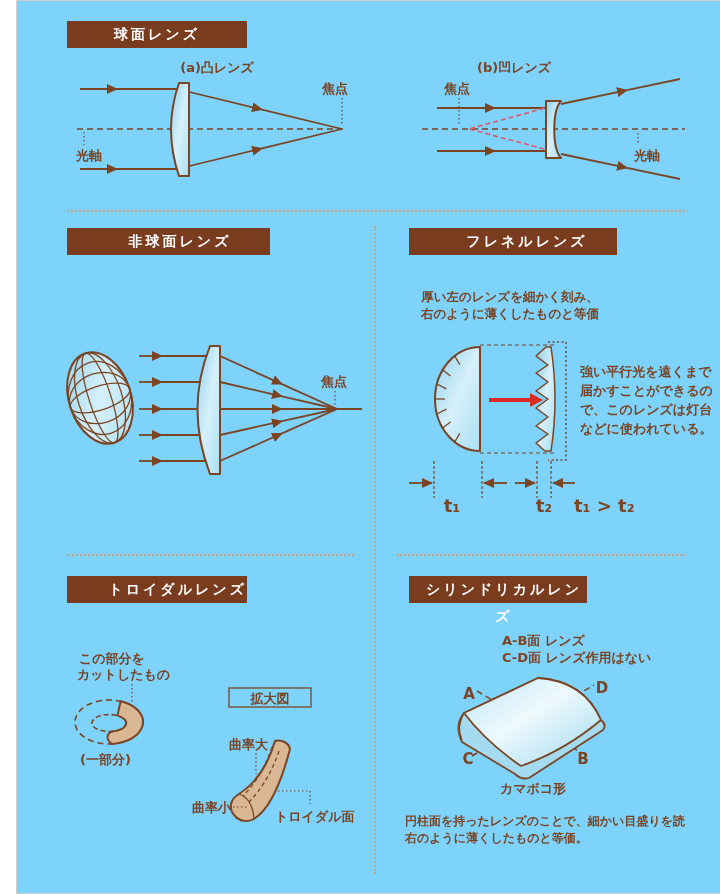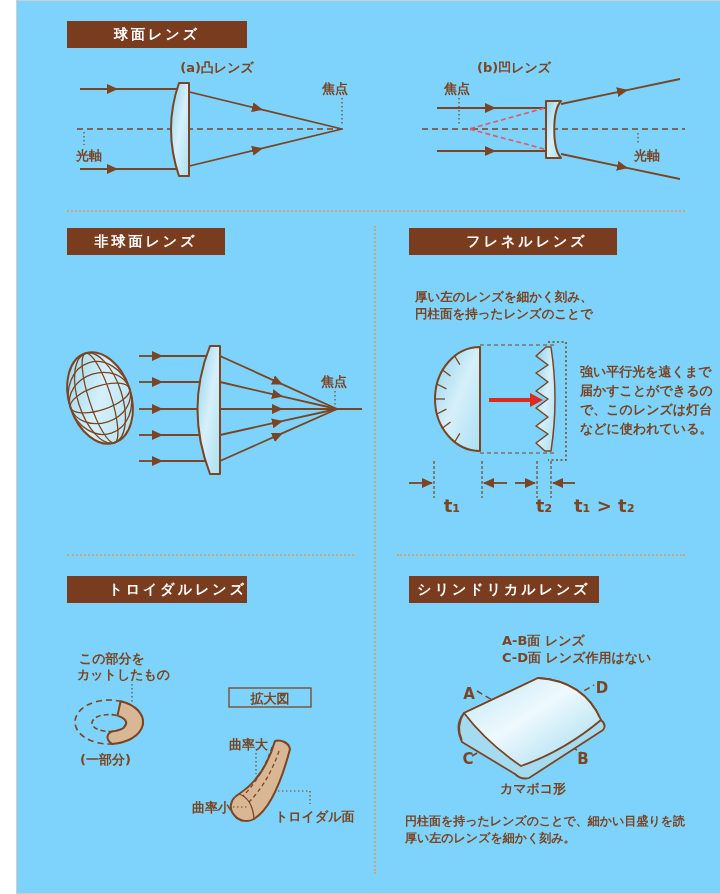--- a/index.html
+++ b/index.html
@@ -43,24 +43,24 @@
         <stop offset="0.45" stop-color="#eef9fd"></stop>
         <stop offset="1" stop-color="#9ed9f0"></stop>
       </linearGradient>
       <marker id="arrBrown" markerUnits="userSpaceOnUse" markerWidth="13" markerHeight="11" refX="10" refY="5" orient="auto">
         <path d="M0,0 L11,5 L0,10 Z" fill="#7b4423"></path>
       </marker>
     </defs>
   </svg>
 
   <div class="hdr" style="left:50px;top:20px;width:180px;">球面レンズ</div>
-  <div class="hdr" style="left:50px;top:227px;width:158px;">非球面レンズ</div>
+  <div class="hdr" style="left:50px;top:227px;width:180px;padding-left:23px;">非球面レンズ</div>
   <div class="hdr" style="left:392px;top:227px;width:180px;padding-left:28px;">フレネルレンズ</div>
   <div class="hdr" style="left:50px;top:575px;width:180px;text-align:right;">トロイダルレンズ</div>
-  <div class="hdr" style="left:392px;top:575px;width:190px;">シリンドリカルレンズ</div>
+  <div class="hdr" style="left:392px;top:575px;width:166px;padding-left:12px;">シリンドリカルレンズ</div>
 
   <div class="hdiv" style="left:50px;top:209px;width:618px;"></div>
   <div class="hdiv" style="left:50px;top:553px;width:287px;"></div>
   <div class="hdiv" style="left:380px;top:553px;width:288px;"></div>
   <div class="vdiv" style="left:357px;top:225px;height:648px;"></div>
 
   <svg style="left:40px;top:45px;" width="320" height="150" viewBox="0 0 320 150">
     <text x="160" y="26" text-anchor="middle" class="t13">(a)凸レンズ</text>
     <line x1="20" y1="83" x2="290" y2="83" class="dash"></line>
     <g>
@@ -133,23 +133,23 @@
       <line x1="163" y1="99" x2="225" y2="85.2" class="ray" marker-end="url(#arrBrown)"></line>
       <line x1="225" y1="85.2" x2="280" y2="73" class="ray"></line>
       <line x1="163" y1="125" x2="225" y2="97.4" class="ray" marker-end="url(#arrBrown)"></line>
       <line x1="225" y1="97.4" x2="280" y2="73" class="ray"></line>
     </g>
     <path d="M163,10 L153,10 Q128,73 153,138 L163,138 Z" class="lens"></path>
     <line x1="278" y1="55" x2="278" y2="70" class="dot"></line>
     <text x="277" y="50" text-anchor="middle" class="t13">焦点</text>
   </svg>
 
-  <div class="txt" style="left:398px;top:287px;width:190px;text-align:left;font-size:12.5px;">
+  <div class="txt" style="left:398px;top:287px;width:190px;text-align:center;font-size:12.5px;">
     <div>厚い左のレンズを細かく刻み、</div>
-    <div>円柱面を持ったレンズのことで</div>
+    <div>右のように薄くしたものと等価</div>
   </div>
 
   <svg style="left:385px;top:335px;" width="330" height="185" viewBox="0 0 330 185">
     <path d="M78,11 A45,52 0 0 0 78,115 Z" class="lens"></path>
     <g class="thin">
       <line x1="52.7" y1="20" x2="57.8" y2="28.6"></line>
       <line x1="40.6" y1="34" x2="48.5" y2="40.1"></line>
       <line x1="34.9" y1="48" x2="44.4" y2="52.9"></line>
       <line x1="33" y1="63" x2="43" y2="63"></line>
       <line x1="34.9" y1="78" x2="44.4" y2="73.1"></line>
@@ -219,16 +219,16 @@
     <path d="M52,92 Q44,106 50,119" class="thin"></path>
     <text x="57" y="78" text-anchor="middle" class="t15">A</text>
     <text x="190" y="72" text-anchor="middle" class="t15">D</text>
     <text x="56" y="143" text-anchor="middle" class="t15">C</text>
     <text x="171" y="143" text-anchor="middle" class="t15">B</text>
     <text x="121" y="172" text-anchor="middle" class="t13">カマボコ形</text>
   </svg>
 
   <div class="txt" style="left:388px;top:812px;">
     <div>円柱面を持ったレンズのことで、細かい目盛りを読</div>
-    <div>厚い左のレンズを細かく刻み。</div>
+    <div>右のように薄くしたものと等価。</div>
   </div>
 
 </div>
 
 </body></html>

